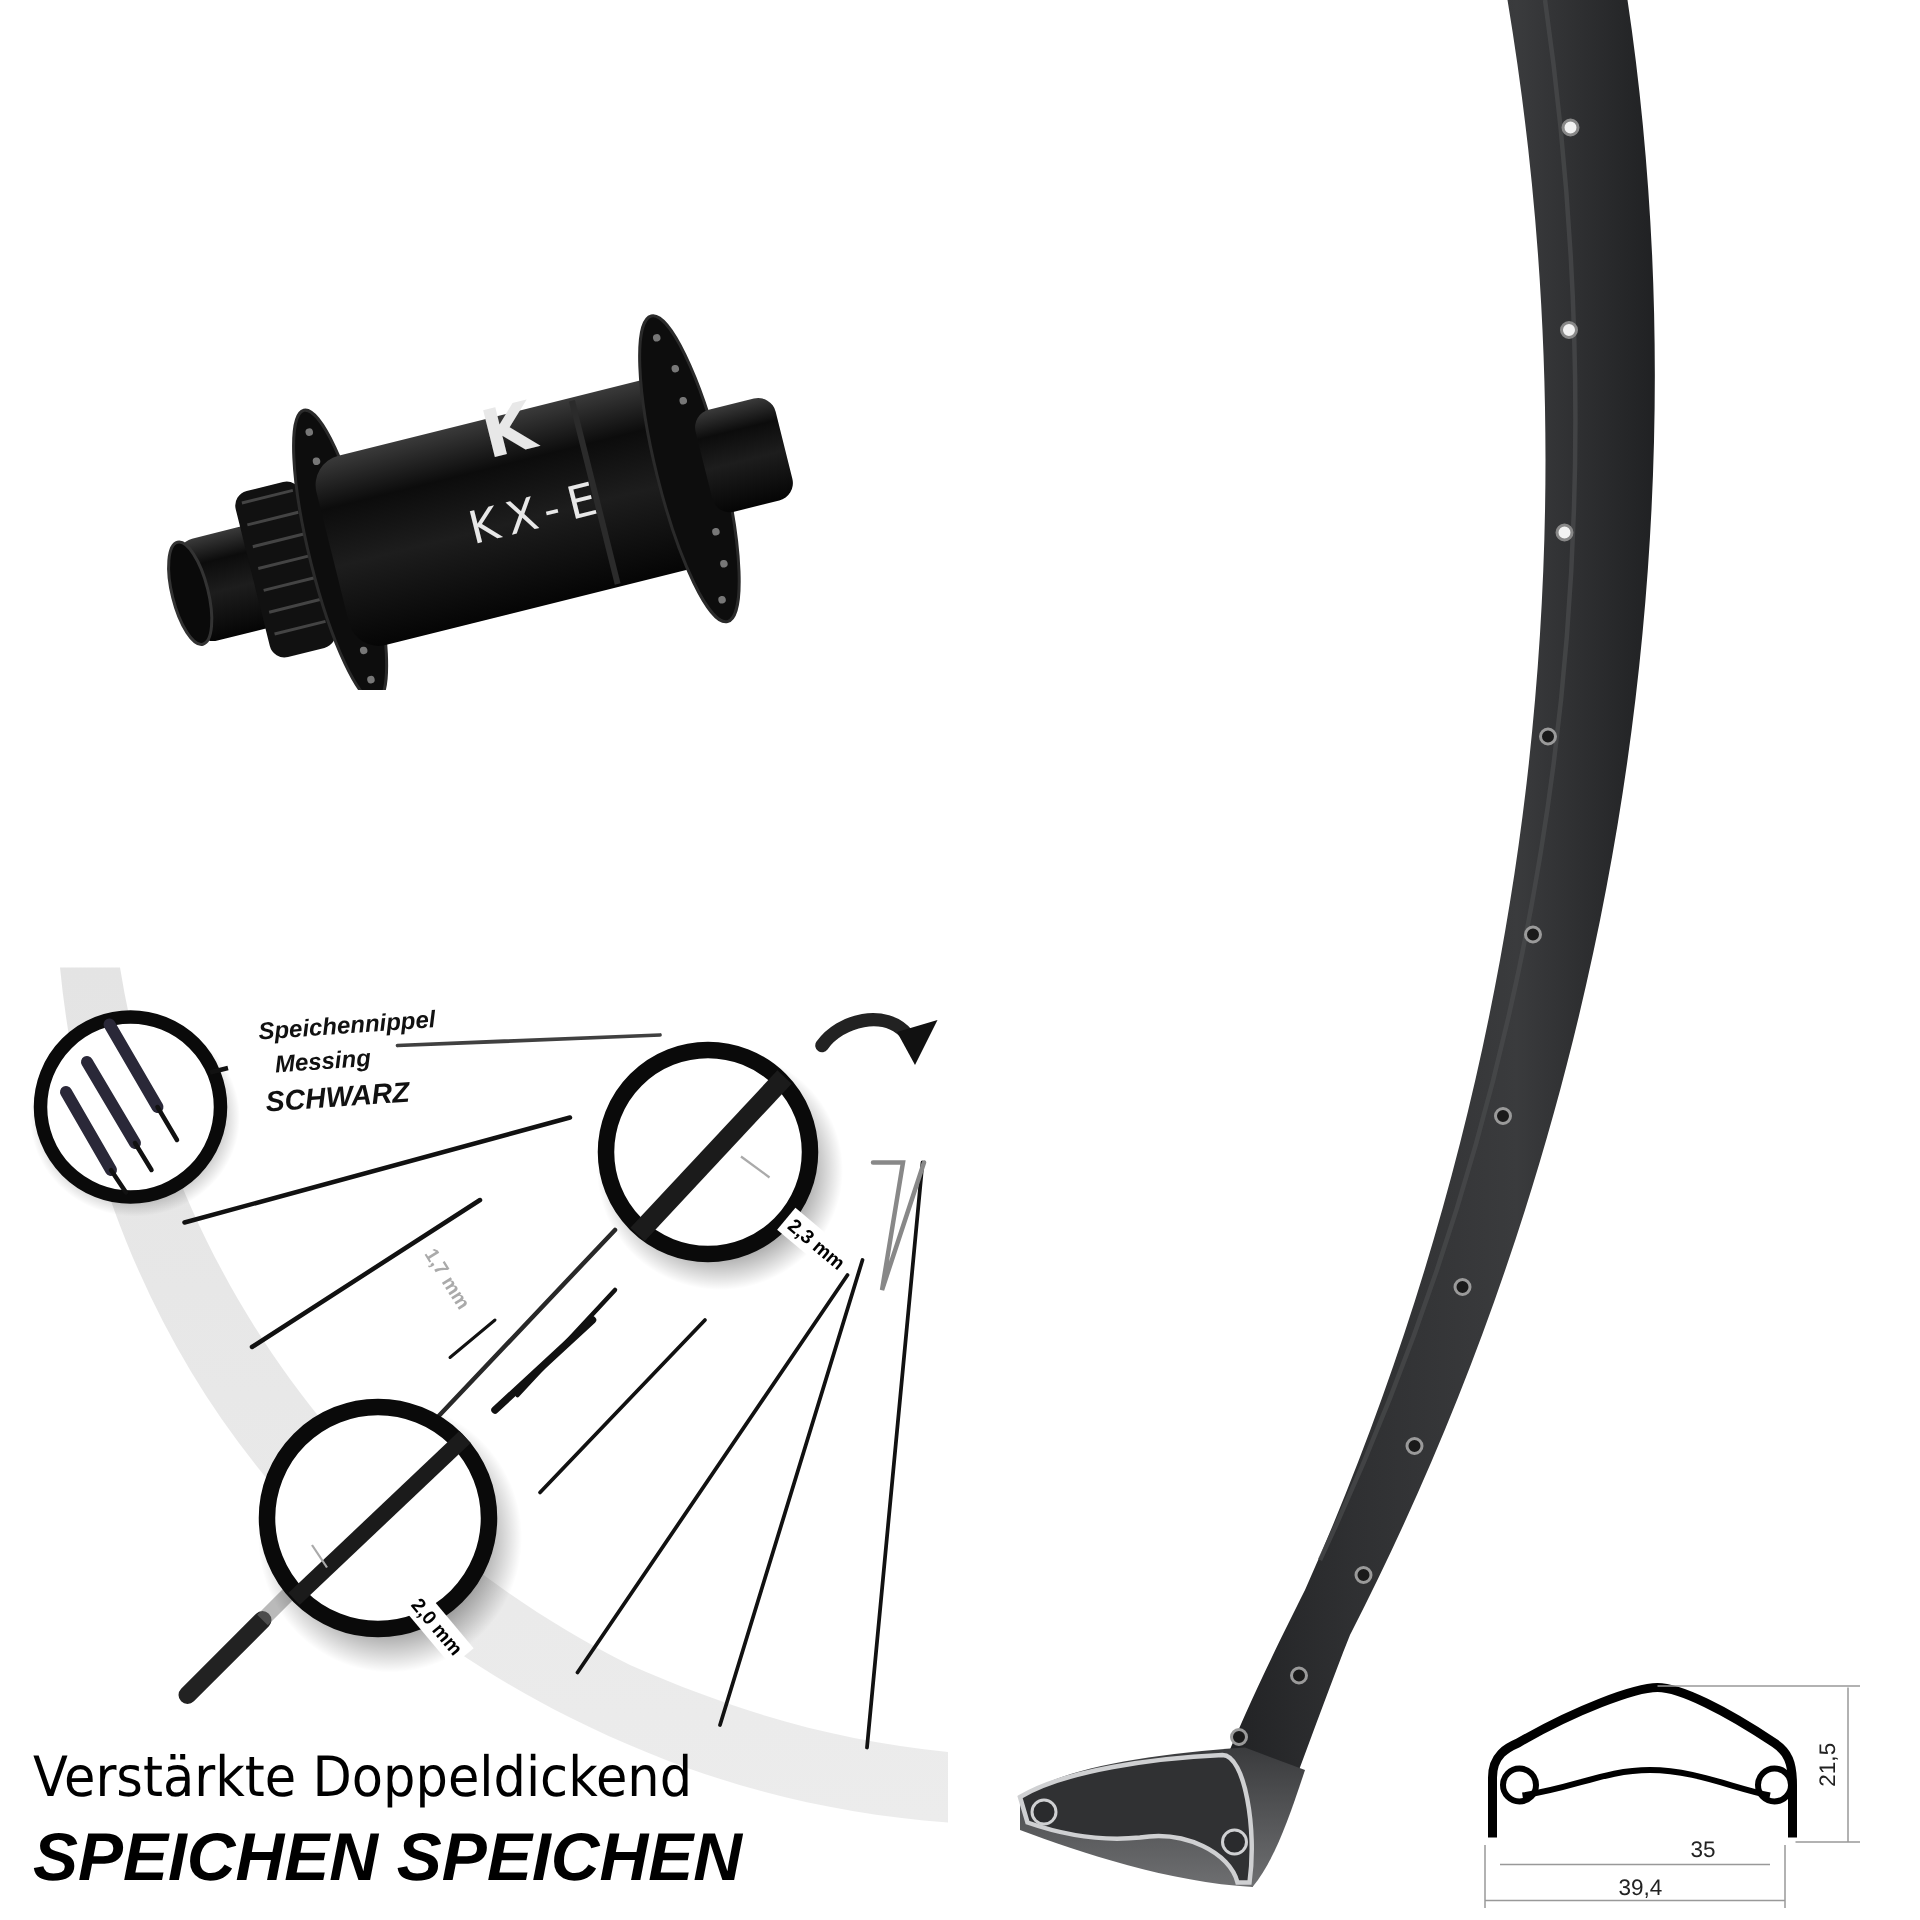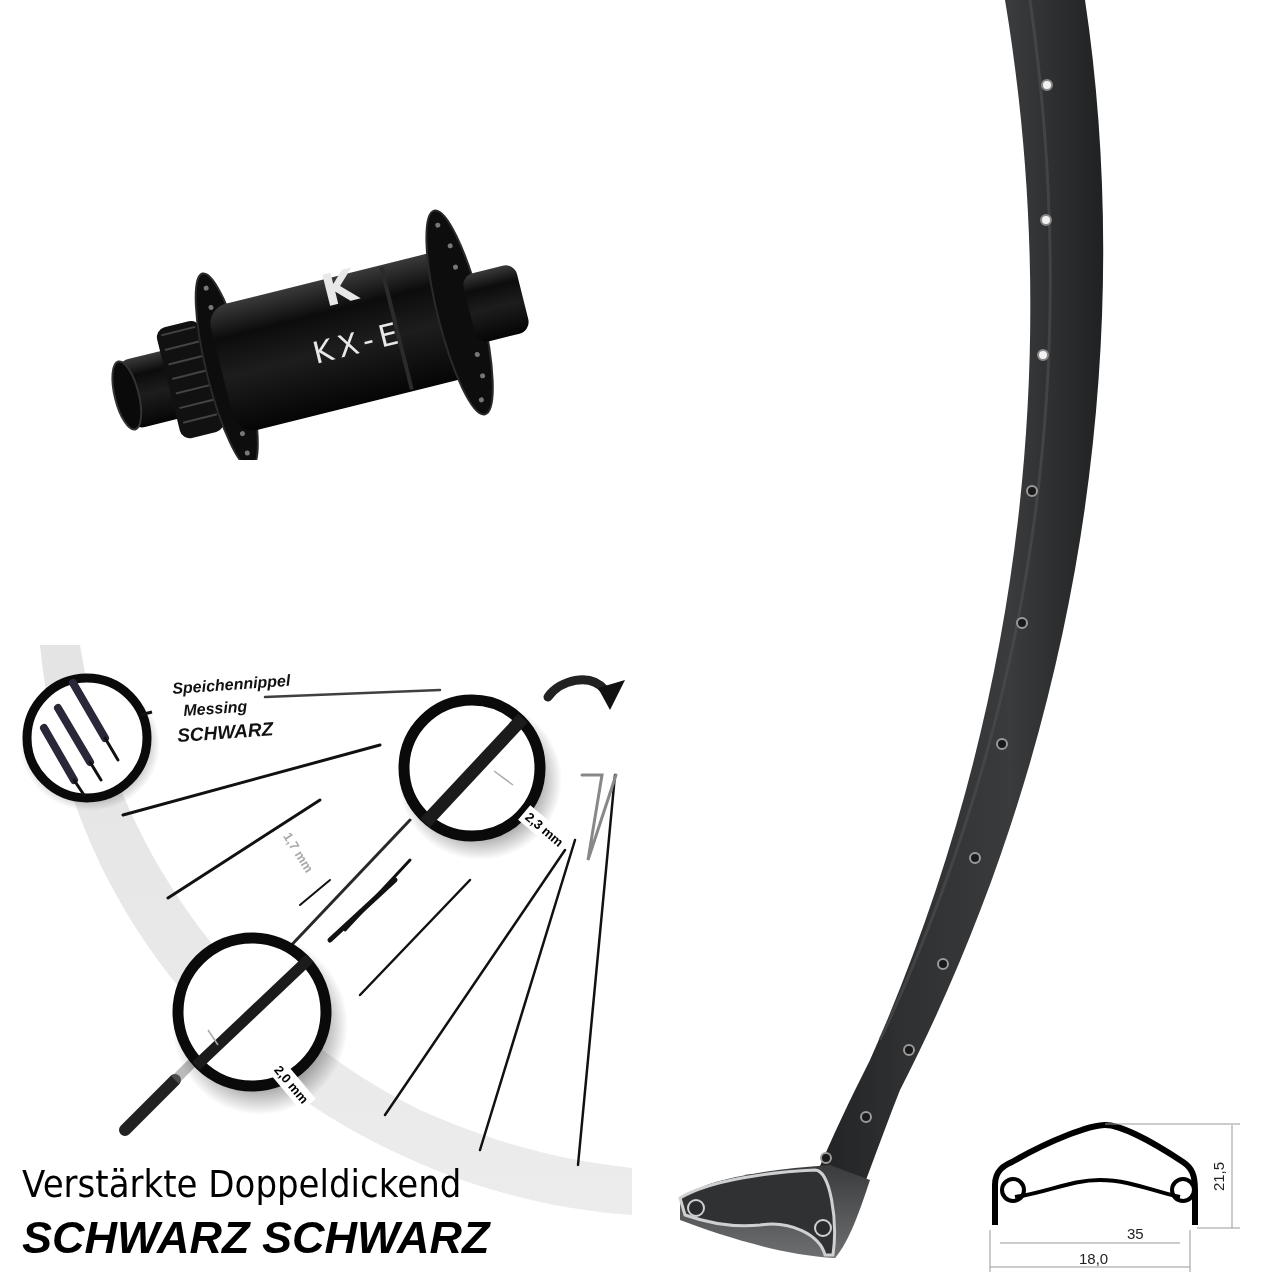--- a/index.html
+++ b/index.html
@@ -81,21 +81,21 @@
 
 <div class="label-nippel" style="left:173px; top:680px; font-size:16px;">Speichennippel</div>
 <div class="label-nippel" style="left:184px; top:702px; font-size:16px;">Messing</div>
 <div class="label-nippel" style="left:178px; top:725px; font-size:19px;">SCHWARZ</div>
 
 <div class="dim-badge" style="left:518px; top:820px; transform: rotate(40deg);">2,3 mm</div>
 <div class="dim-grey" style="left:276px; top:845px; transform: rotate(58deg);">1,7 mm</div>
 <div class="dim-badge" style="left:265px; top:1075px; transform: rotate(50deg);">2,0 mm</div>
 
 <div class="headline-1">Verstärkte Doppeldickend</div>
-<div class="headline-2">SCHWARZ SCHWARZ</div>
+<div class="headline-2">SPEICHEN SPEICHEN</div>
 
 <div class="hub-wrap">
   <svg width="470" height="300" viewBox="0 0 470 300">
     <defs>
       <linearGradient id="hubBody" x1="0" y1="0" x2="0" y2="1">
         <stop offset="0" stop-color="#3a3a3a"></stop>
         <stop offset="0.25" stop-color="#0c0c0c"></stop>
         <stop offset="0.55" stop-color="#1d1d1d"></stop>
         <stop offset="1" stop-color="#050505"></stop>
       </linearGradient>
@@ -193,13 +193,13 @@
     <line x1="990" y1="1230" x2="990" y2="1272"></line>
     <line x1="1190" y1="1230" x2="1190" y2="1272"></line>
     <line x1="1232" y1="1125" x2="1232" y2="1228"></line>
     <line x1="1105" y1="1124" x2="1240" y2="1124"></line>
     <line x1="1197" y1="1228" x2="1240" y2="1228"></line>
   </g>
 </svg>
 
 <div class="profile-dim" style="left:1204px; top:1168px; transform: rotate(-90deg);">21,5</div>
 <div class="profile-dim" style="left:1085px; top:1225px;margin-left:42px;">35</div>
-<div class="profile-dim" style="left:1079px; top:1250px;">18,0</div>
+<div class="profile-dim" style="left:1079px; top:1250px;">39,4</div>
 
 </body></html>

